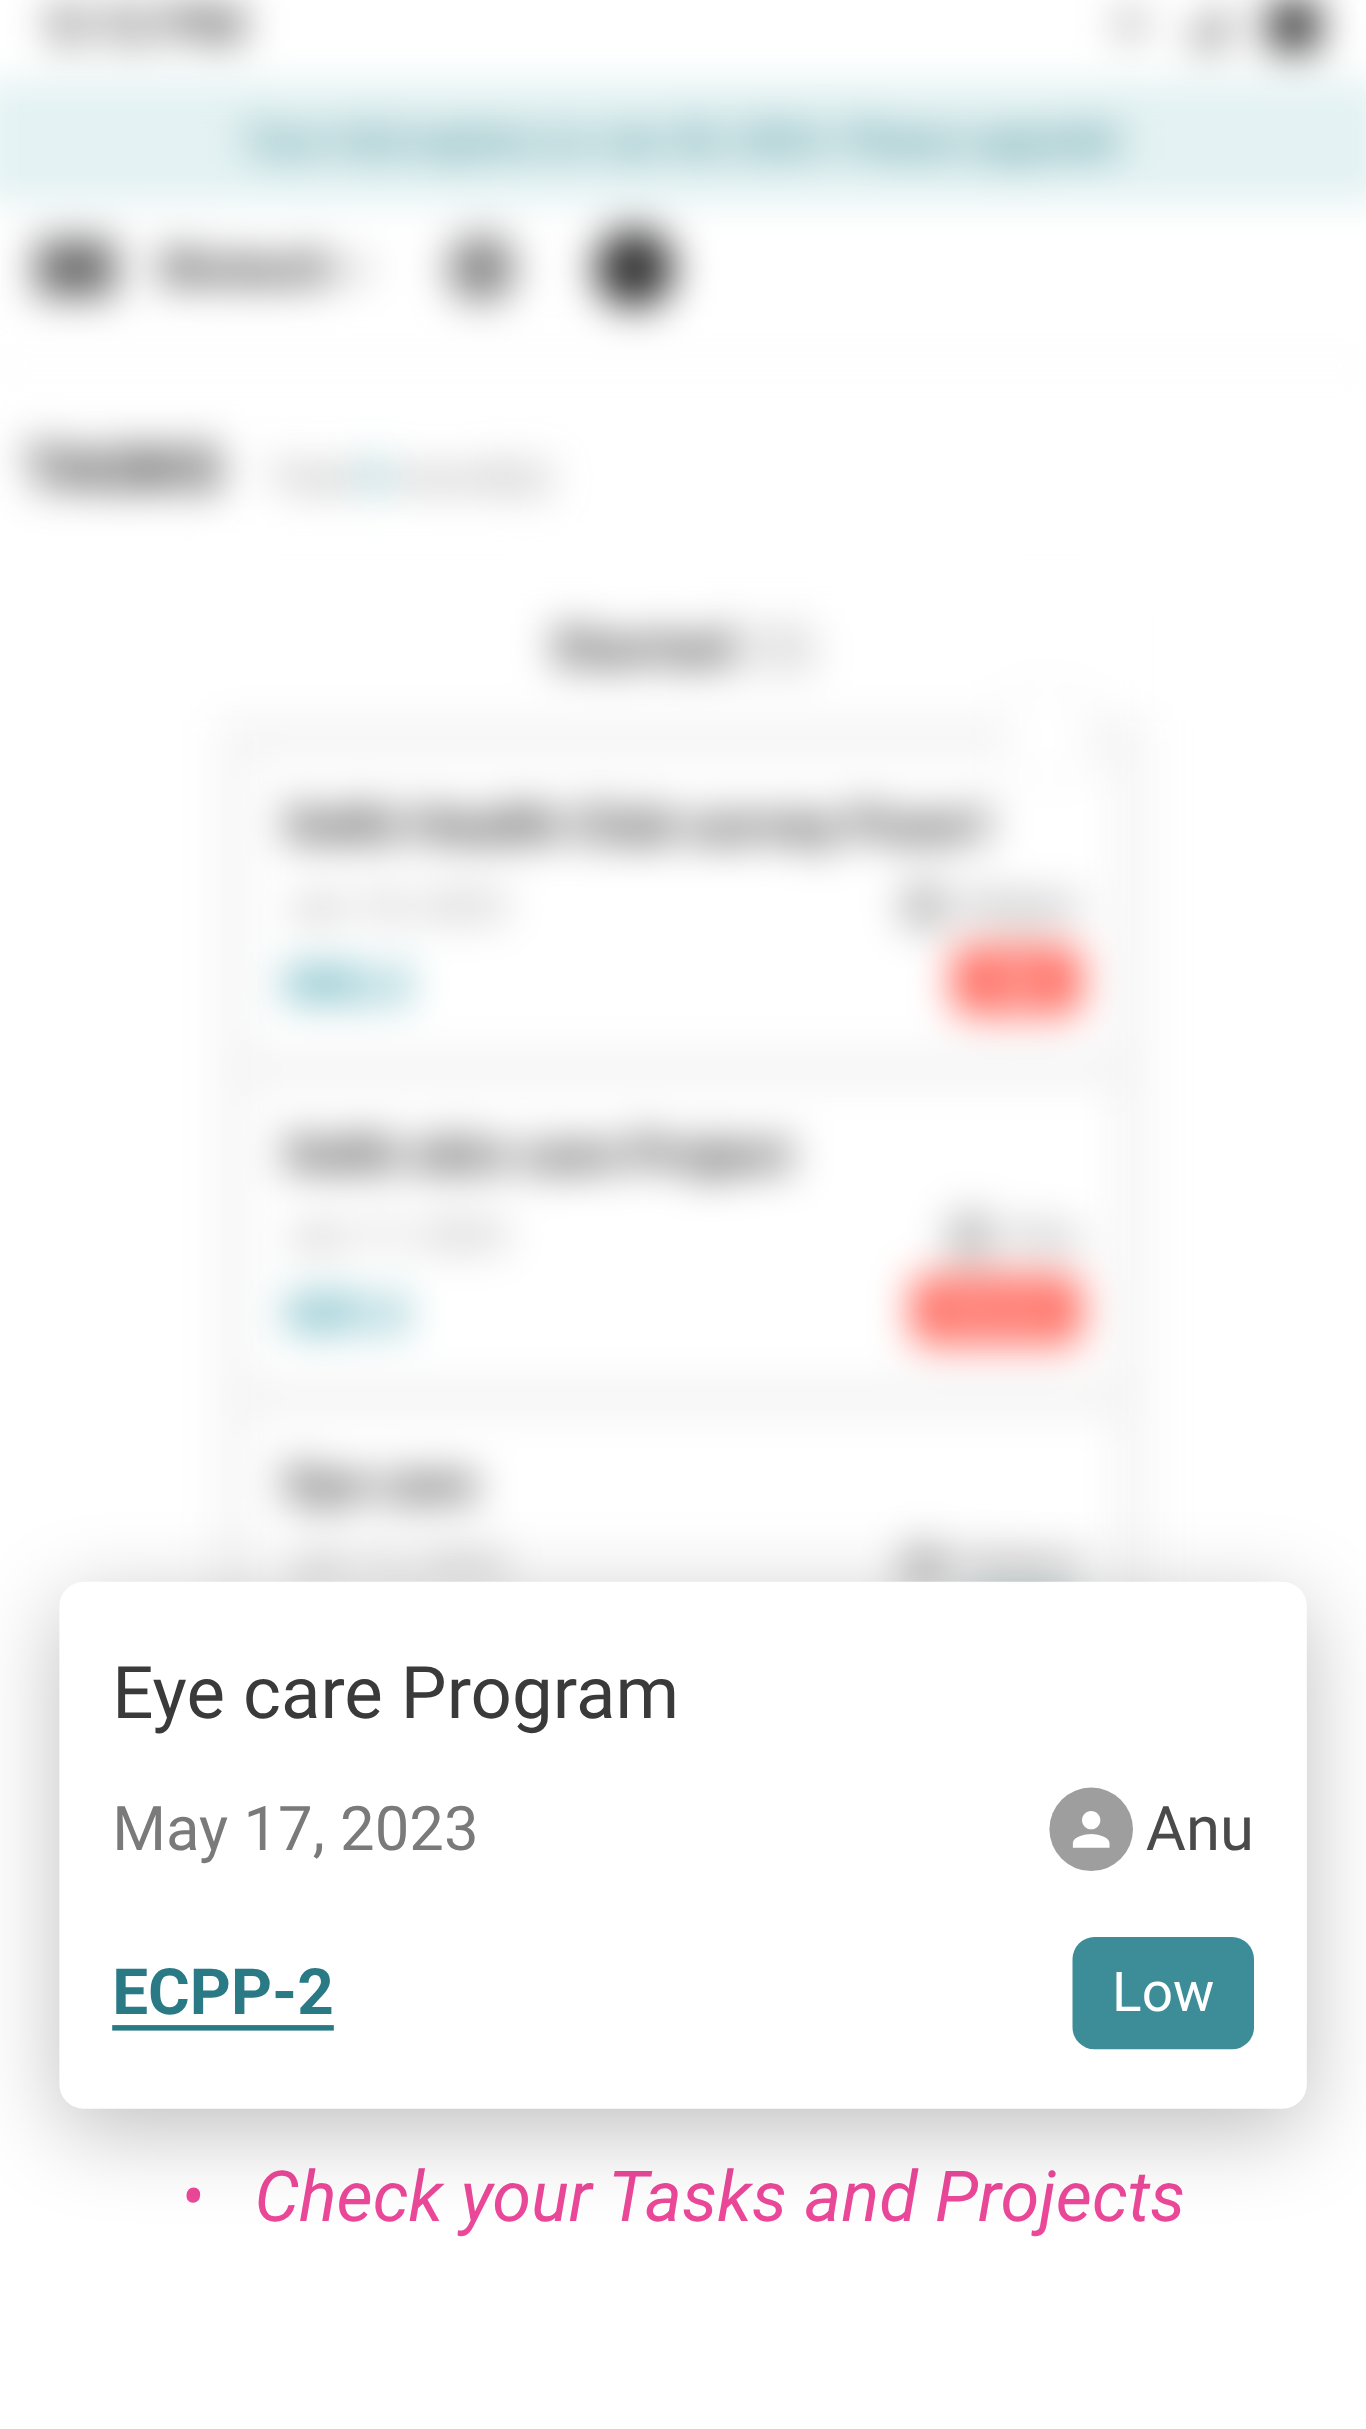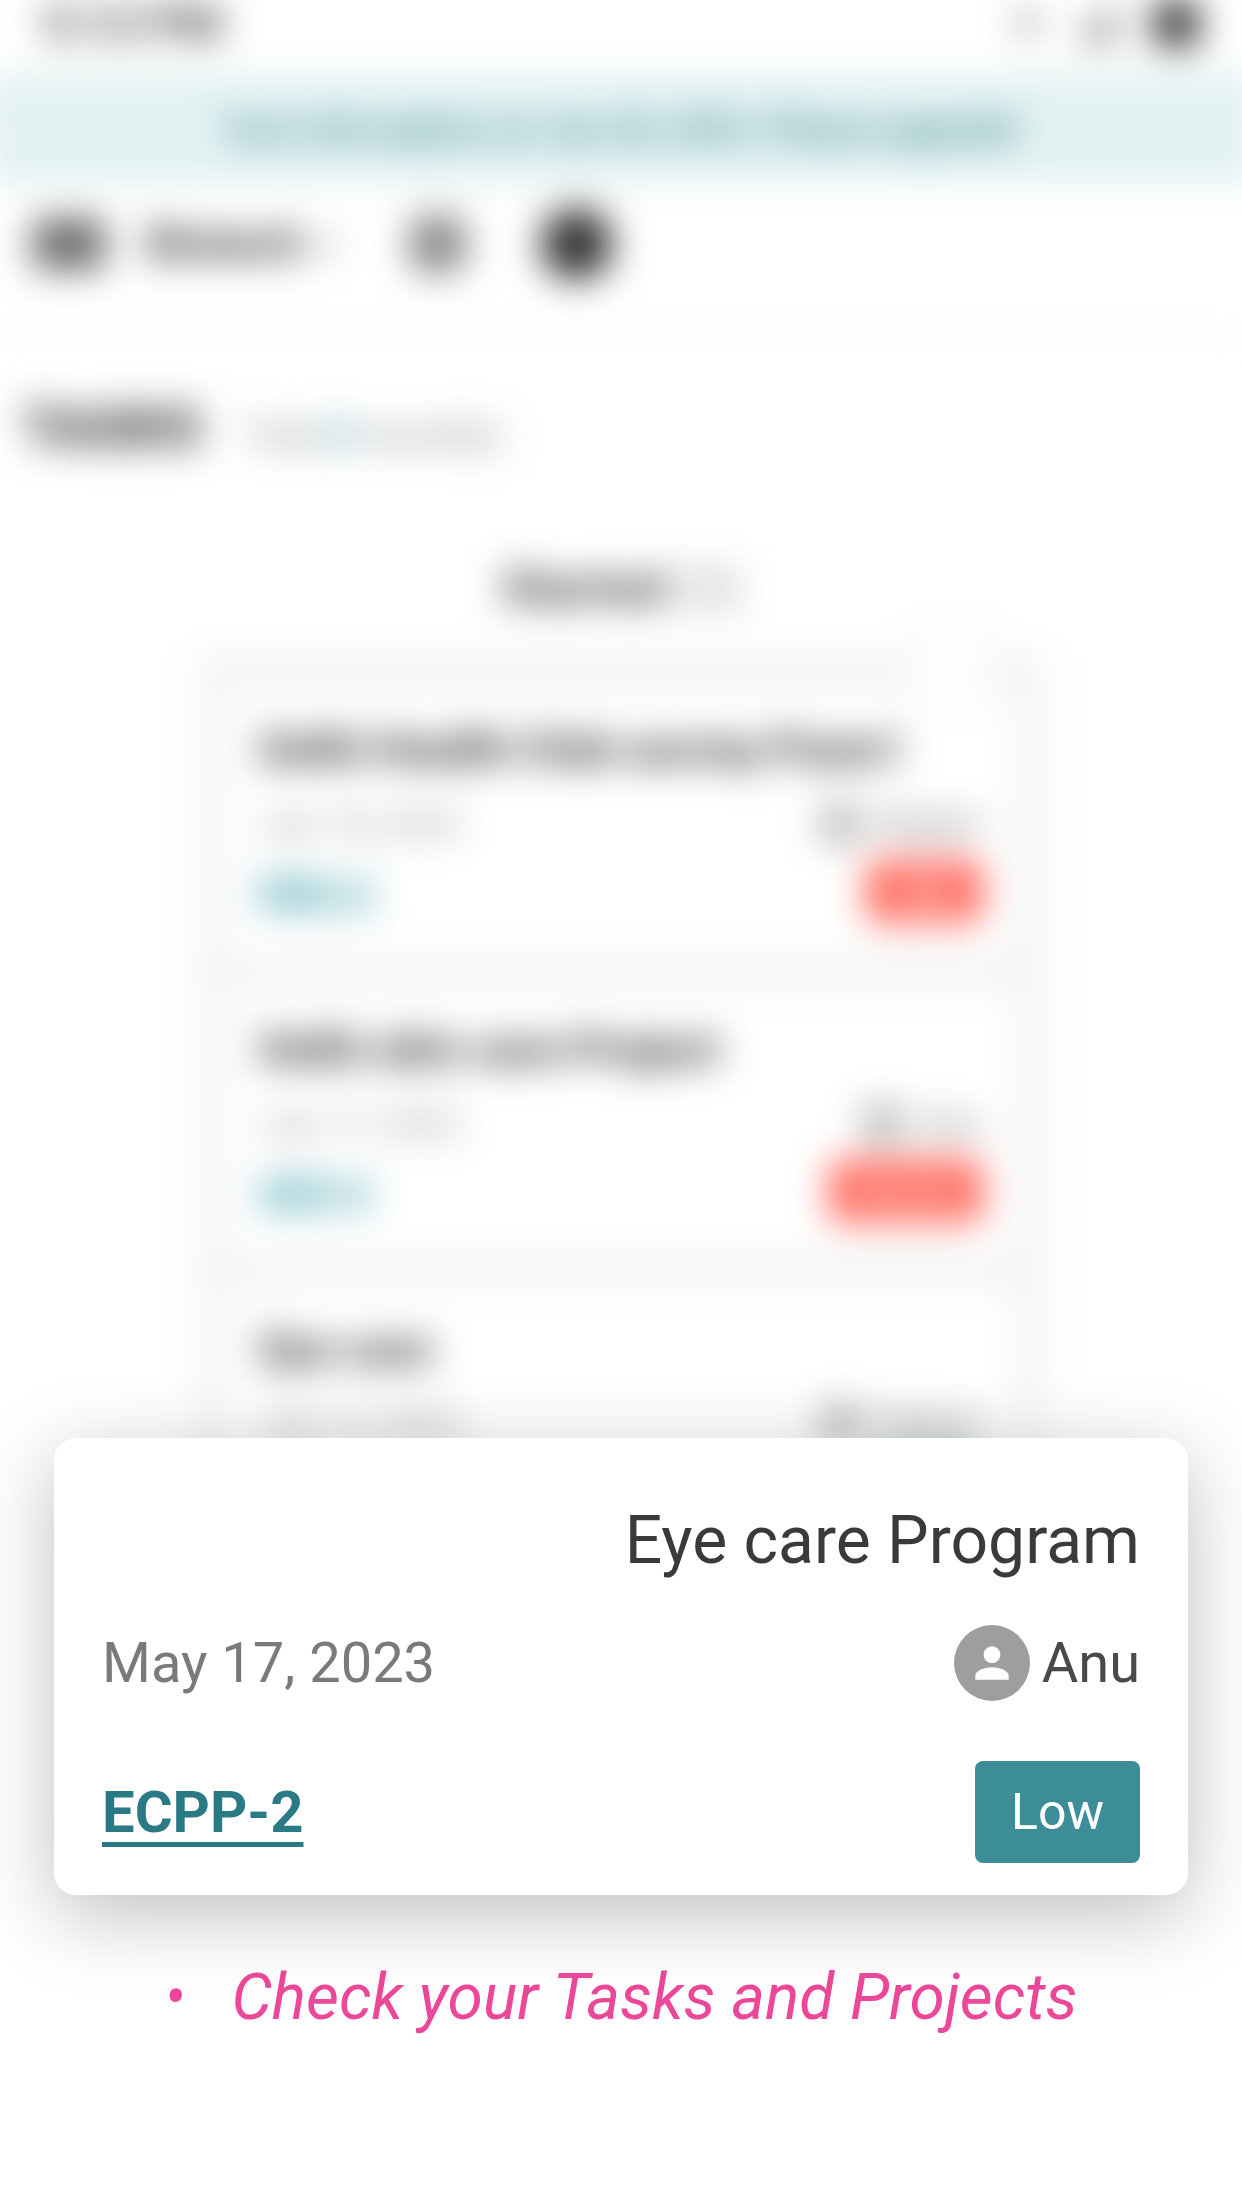--- a/index.html
+++ b/index.html
@@ -116,23 +116,22 @@
 
   
   .popup {
     position:absolute;
     left:54px;
     right:54px;
     top:1438px;
     background:#ffffff;
     border-radius:22px;
     box-shadow: 0 20px 80px rgba(0,0,0,0.25);
-    padding:64px 48px 32px;
+    padding:64px 48px 54px;
     z-index:10;
-    text-align:right;
   }
   .popup-title {
     font-size:66px;
     color:#3a3a3a;
     margin-bottom:46px;
   }
   .popup-row {
     display:flex;
     justify-content:space-between;
     align-items:center;
@@ -168,21 +167,21 @@
     font-weight:700;
     color:#2a7a86;
     text-decoration:underline;
     text-underline-offset:10px;
   }
   .popup-prio {
     background:#3d8d99;
     color:#fff;
     font-size:50px;
     padding:22px 36px;
-    border-radius:8px;
+    border-radius:20px;
     margin-left:16px;
   }
 </style>
 </head>
 <body>
 
 <div class="bg">
 
   <div class="status-bar">
     <div class="status-time">5:12 PM</div>

